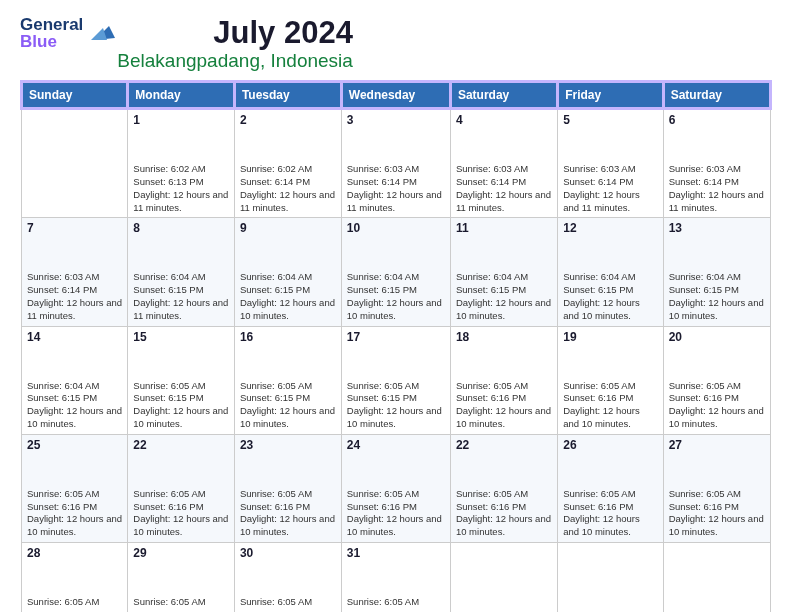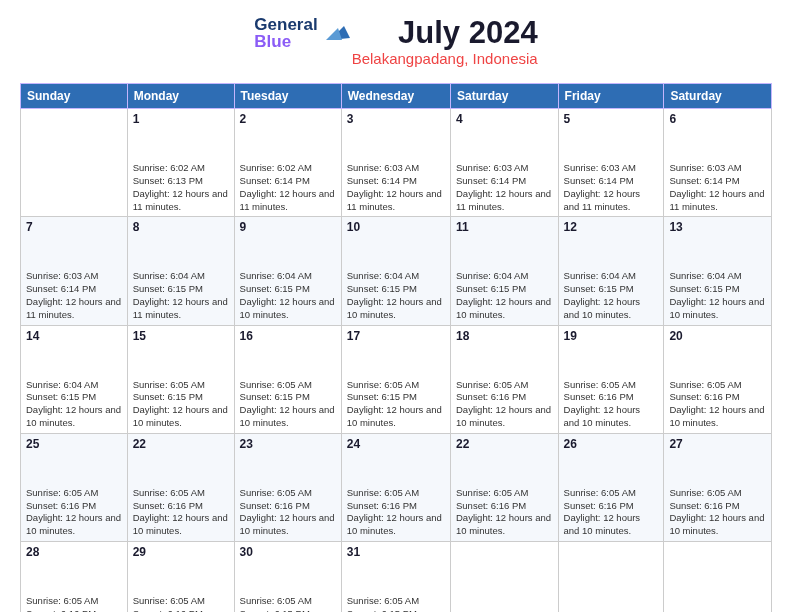--- a/index.html
+++ b/index.html
@@ -12,54 +12,54 @@
     }
     .page {
       width: 792px;
       height: 612px;
       padding: 16px 20px 10px 20px;
       display: flex;
       flex-direction: column;
     }
     .header {
       display: flex;
-      justify-content: center;
+      justify-content: flex-start;
       align-items: flex-start;
-      margin-bottom: 16px;
+      margin-bottom: 8px;
     }
     .logo {
       display: flex;
       align-items: center;
     }
     .title-block {
       text-align: right;
     }
     .month-title {
       font-size: 31px;
       font-weight: bold;
       color: #1a1a2e;
       line-height: 1.1;
     }
     .location {
-      font-size: 15px;
-      color: #ef4444;
+      font-size: 19px;
+      color: #15803d;
     }
     .calendar {
       width: 100%;
       border-collapse: collapse;
       flex: 1;
     }
     .calendar th {
       background: #2e6db4;
       color: #fff;
       font-size: 12px;
       font-weight: bold;
       padding: 5px 6px;
       text-align: left;
-      border: 1px solid #c4b5fd;
+      border: 3px solid #c4b5fd;
     }
     .calendar td {
       vertical-align: top;
       border: 1px solid #ccc;
       padding: 3px 5px;
       width: 113px;
       height: 88px;
       background: #fff;
     }
     .calendar tr:nth-child(even) td {

